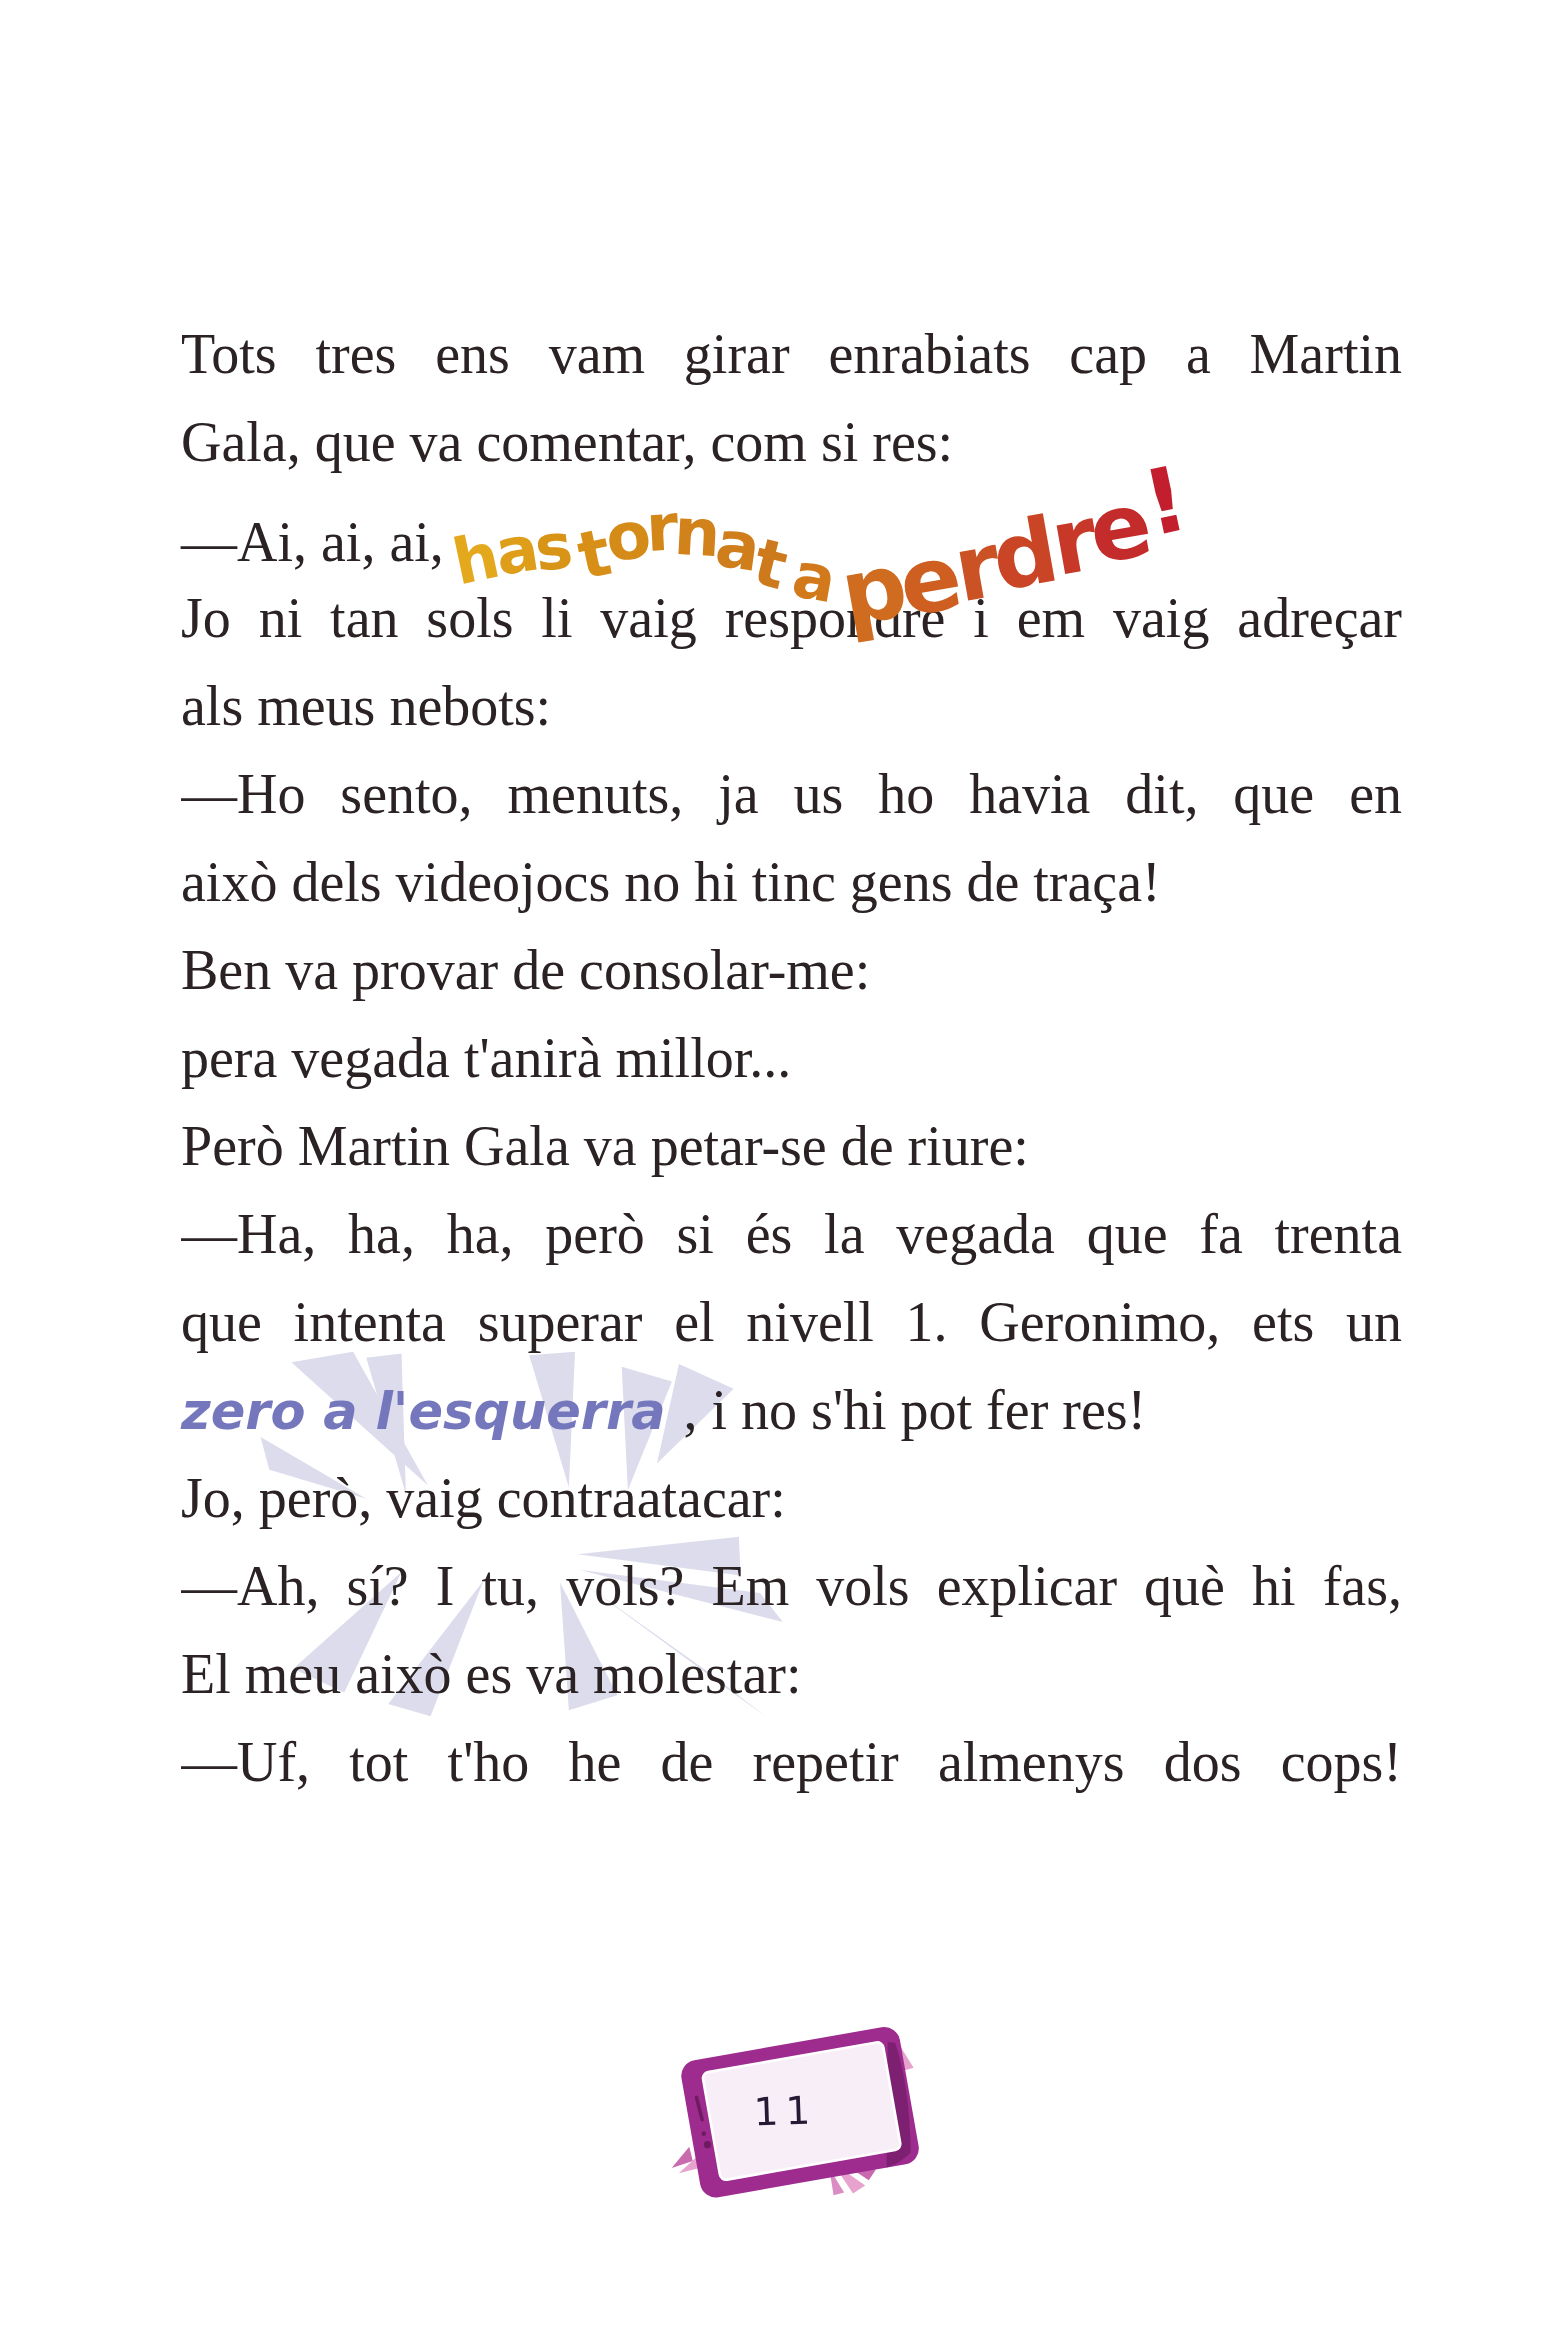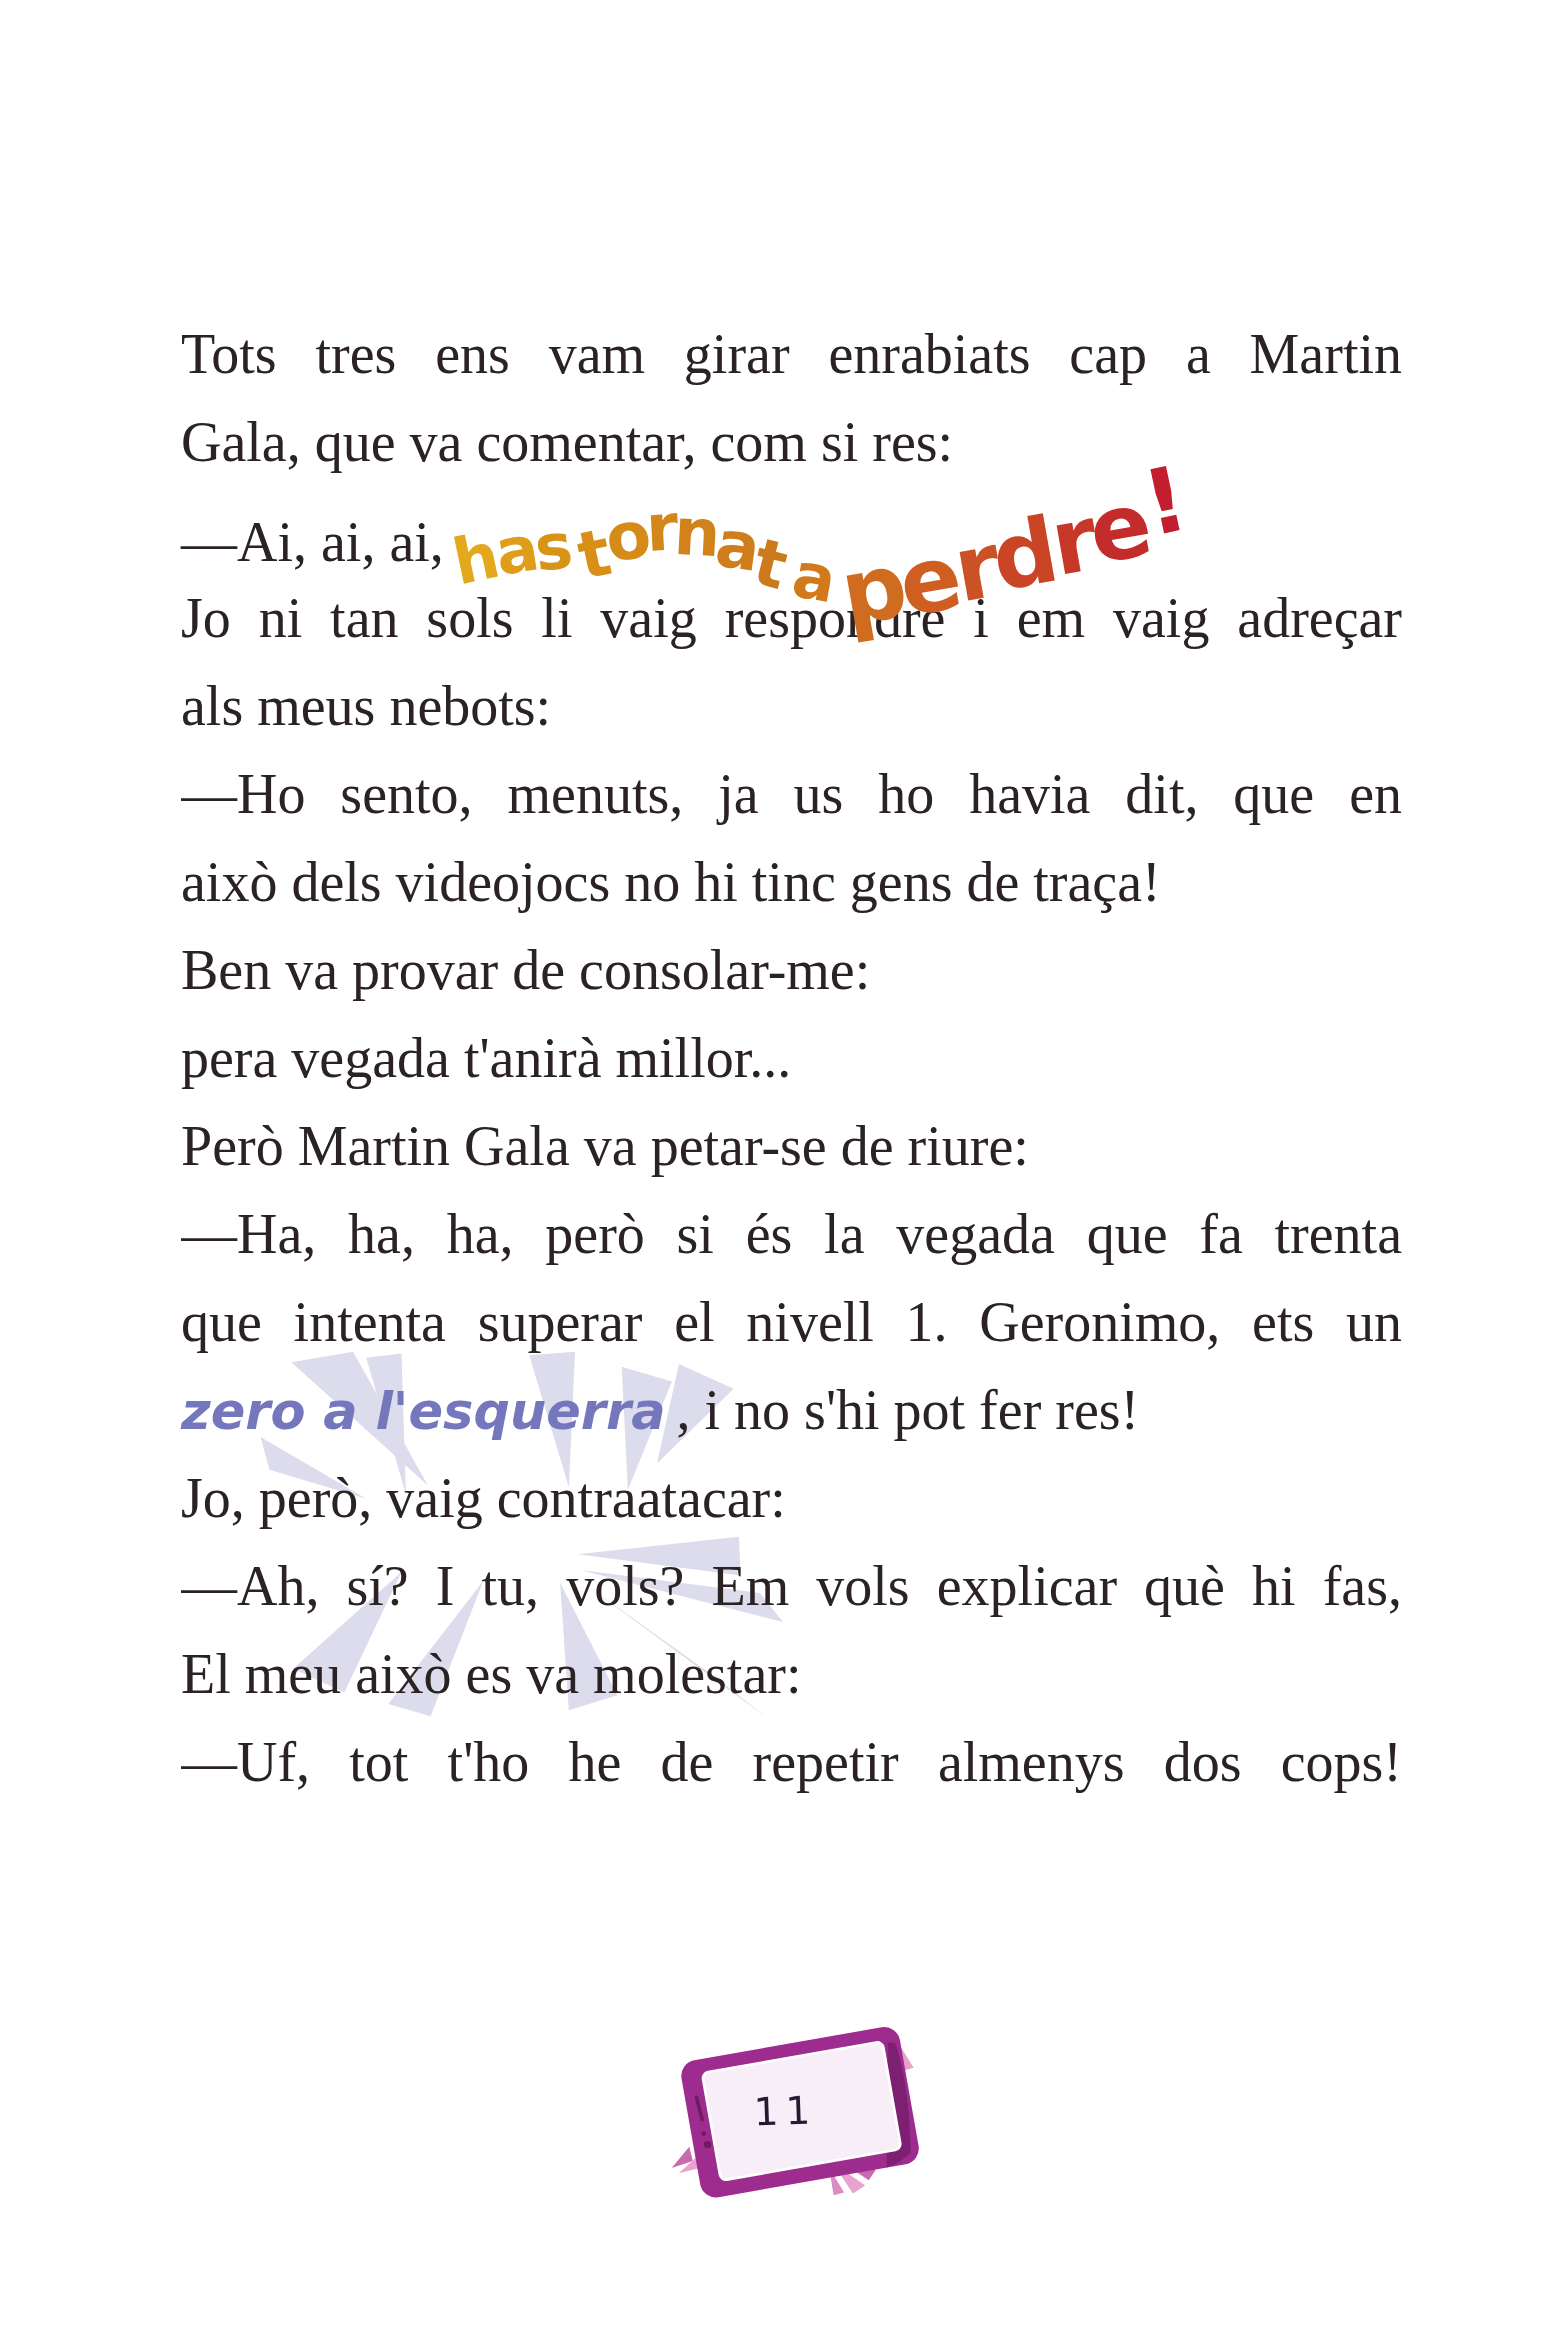--- a/index.html
+++ b/index.html
@@ -25,21 +25,21 @@
     overflow:hidden;
   }
   .line.justify::after{content:"";display:inline-block;width:100%;height:0;}
   .line.decorated{overflow:visible;position:relative;}
   .deco-word{display:inline-block;font-family:"DejaVu Sans",sans-serif;font-weight:bold;margin-left:10.6px;vertical-align:baseline;}
   .deco-letter{display:inline-block;}
   .hl-phrase{
     font-family:"DejaVu Sans",sans-serif;font-weight:bold;font-style:italic;
     font-size:51px;letter-spacing:0px;
   }
-  .hl-rest{margin-left:11px;}
+  .hl-rest{margin-left:18px;}
   .starburst{position:absolute;left:247px;top:1327px;z-index:1;}
   .tablet{position:absolute;left:652px;top:1999px;z-index:2;}
 </style>
 </head>
 <body>
 
 <div class="page">
 
   <svg class="starburst" width="723" height="414" viewBox="0 0 820 470">
     <g fill="#dcdcec">

